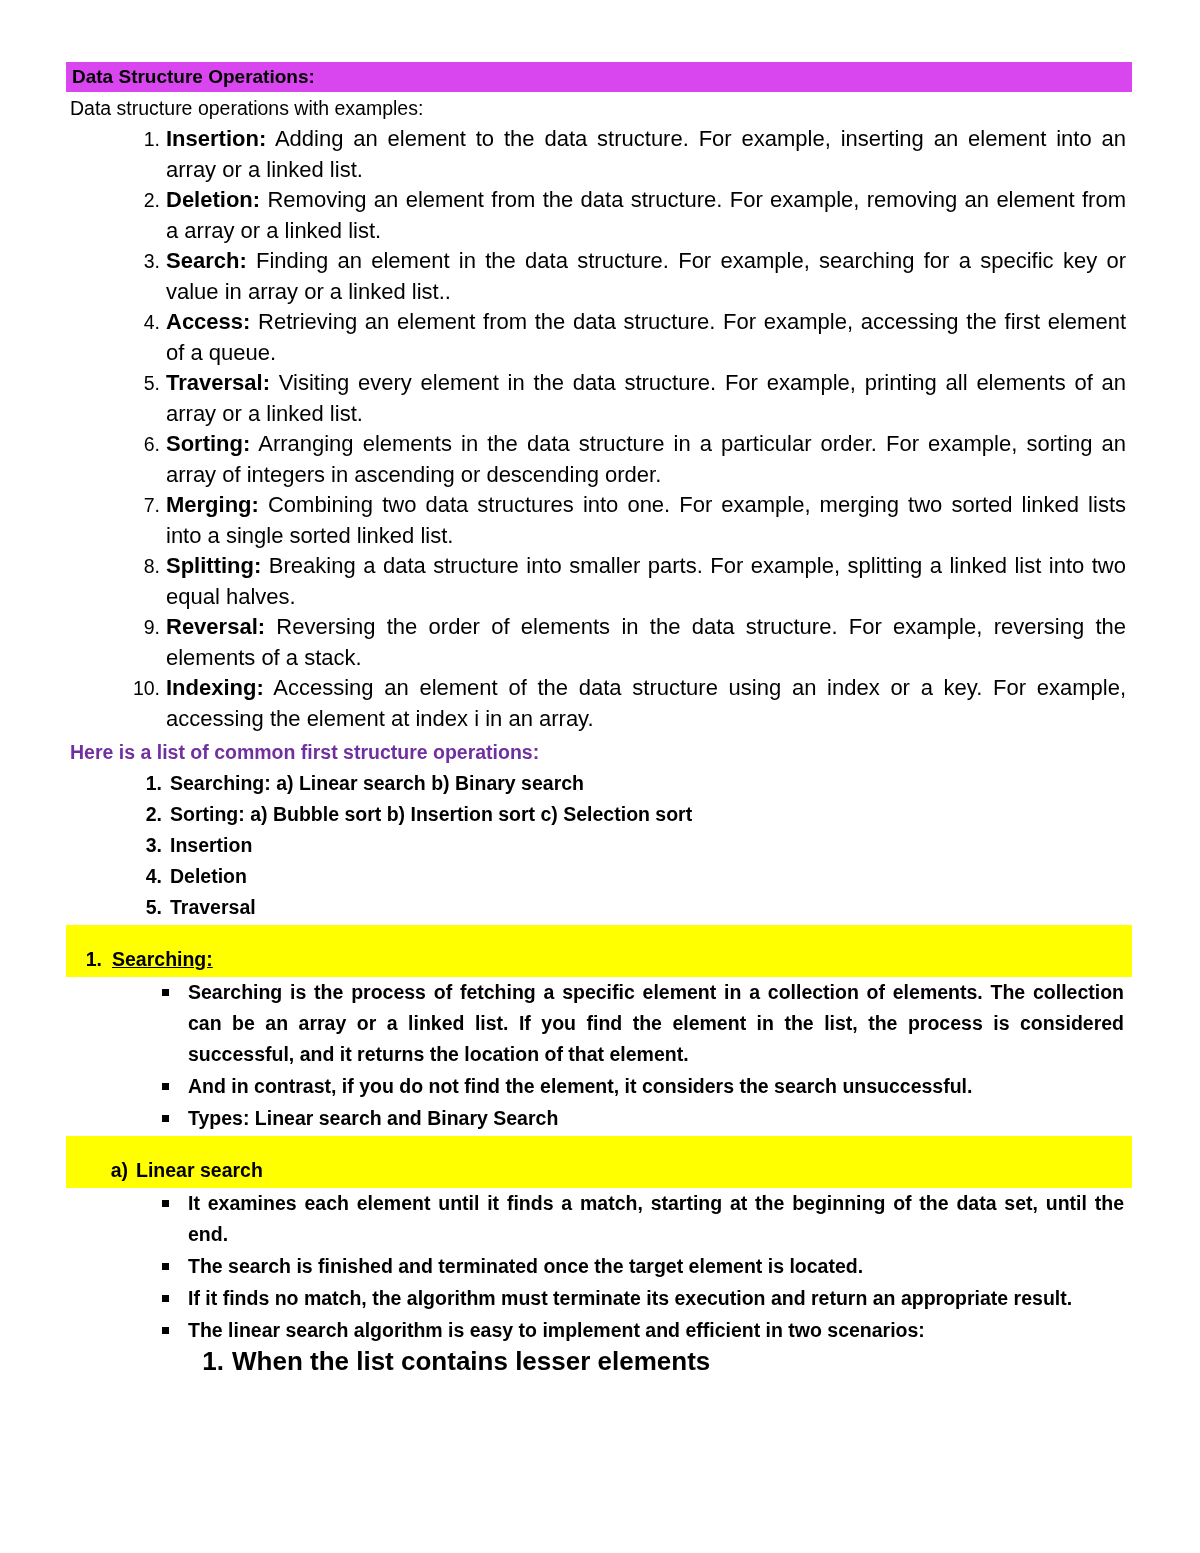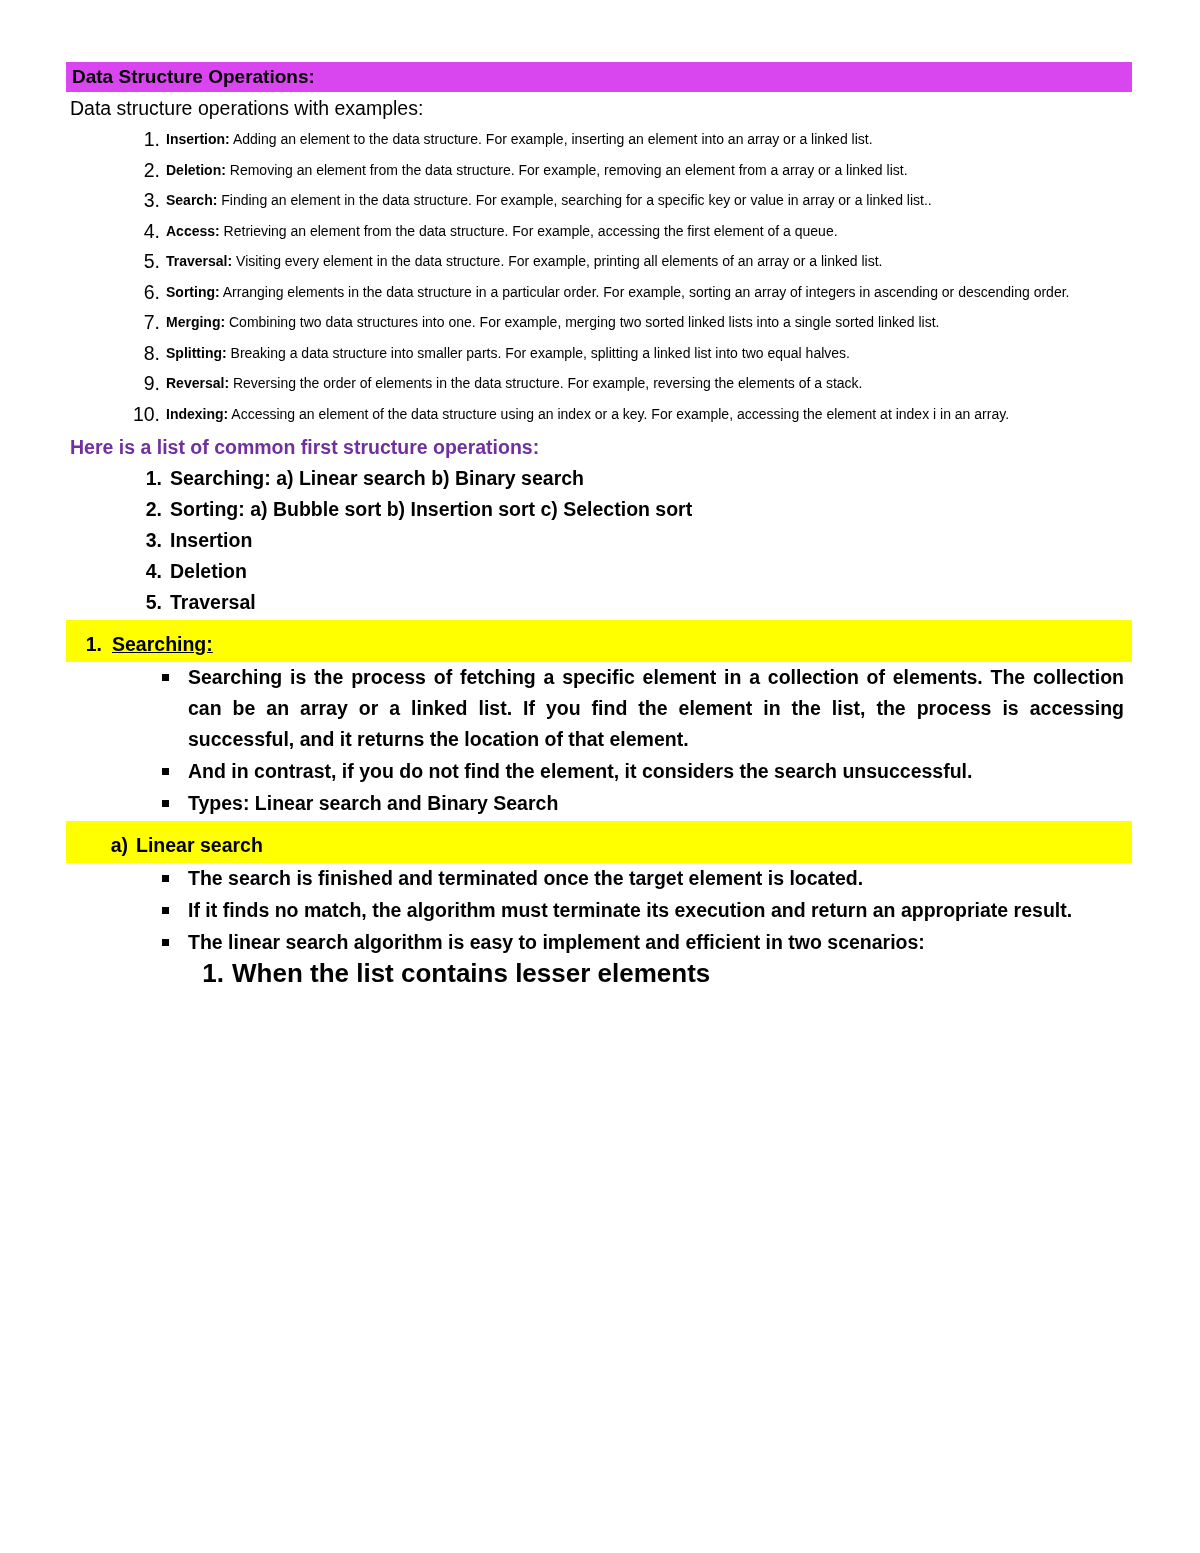--- a/index.html
+++ b/index.html
@@ -41,21 +41,21 @@
   
   ol.main-list {
     margin: 0;
     padding: 0 0 0 100px;
     list-style: none;
     counter-reset: mainitem;
   }
   ol.main-list > li {
     counter-increment: mainitem;
     position: relative;
-    font-size: 14px;
+    font-size: 22px;
     line-height: 30.5px;
     text-align: justify;
     padding: 0 12px 0 0;
     margin: 0 0 0 0;
   }
   ol.main-list > li::before {
     content: counter(mainitem) ".";
     position: absolute;
     left: -38px;
     width: 32px;
@@ -100,21 +100,21 @@
   }
 
   
   .hl-yellow-row {
     background: #FFFF00;
     width: 1066px;
     box-sizing: border-box;
     font-weight: bold;
     font-size: 19.5px;
     line-height: 29px;
-    padding: 10px 0 3px 0;
+    padding: 20px 0 3px 0;
     margin-top: 2px;
   }
   .hl-yellow-row .num {
     display: inline-block;
     width: 46px;
     text-align: right;
     padding-right: 10px;
     box-sizing: border-box;
   }
   .hl-yellow-row .lbl {
@@ -204,30 +204,31 @@
     <li>Insertion</li>
     <li>Deletion</li>
     <li>Traversal</li>
   </ol>
 
   <div class="hl-yellow-row">
     <span class="num">1.</span><span class="lbl">Searching:</span>
   </div>
 
   <ul class="sq-list">
-    <li>Searching is the process of fetching a specific element in a collection of elements. The collection can be an array or a linked list. If you find the element in the list, the process is accessing successful, and it returns the location of that element.</li>
+    <li>Searching is the process of fetching a specific element in a collection of elements. The collection can be an array or a linked list. If you find the element in the list, the process is considered successful, and it returns the location of that element.</li>
     <li>And in contrast, if you do not find the element, it considers the search unsuccessful.</li>
     <li>Types: Linear search and Binary Search</li>
   </ul>
 
   <div class="hl-yellow-row sub">
     <span class="num">a)</span><span class="lbl">Linear search</span>
   </div>
 
   <ul class="sq-list">
+    <li>It examines each element until it finds a match, starting at the beginning of the data set, until the end.</li>
     <li>The search is finished and terminated once the target element is located.</li>
     <li>If it finds no match, the algorithm must terminate its execution and return an appropriate result.</li>
     <li>
       <span>The linear search algorithm is easy to implement and efficient in two scenarios:</span>
       <ol class="nested-num">
         <li>When the list contains lesser elements</li>
       </ol>
     </li>
   </ul>
 

